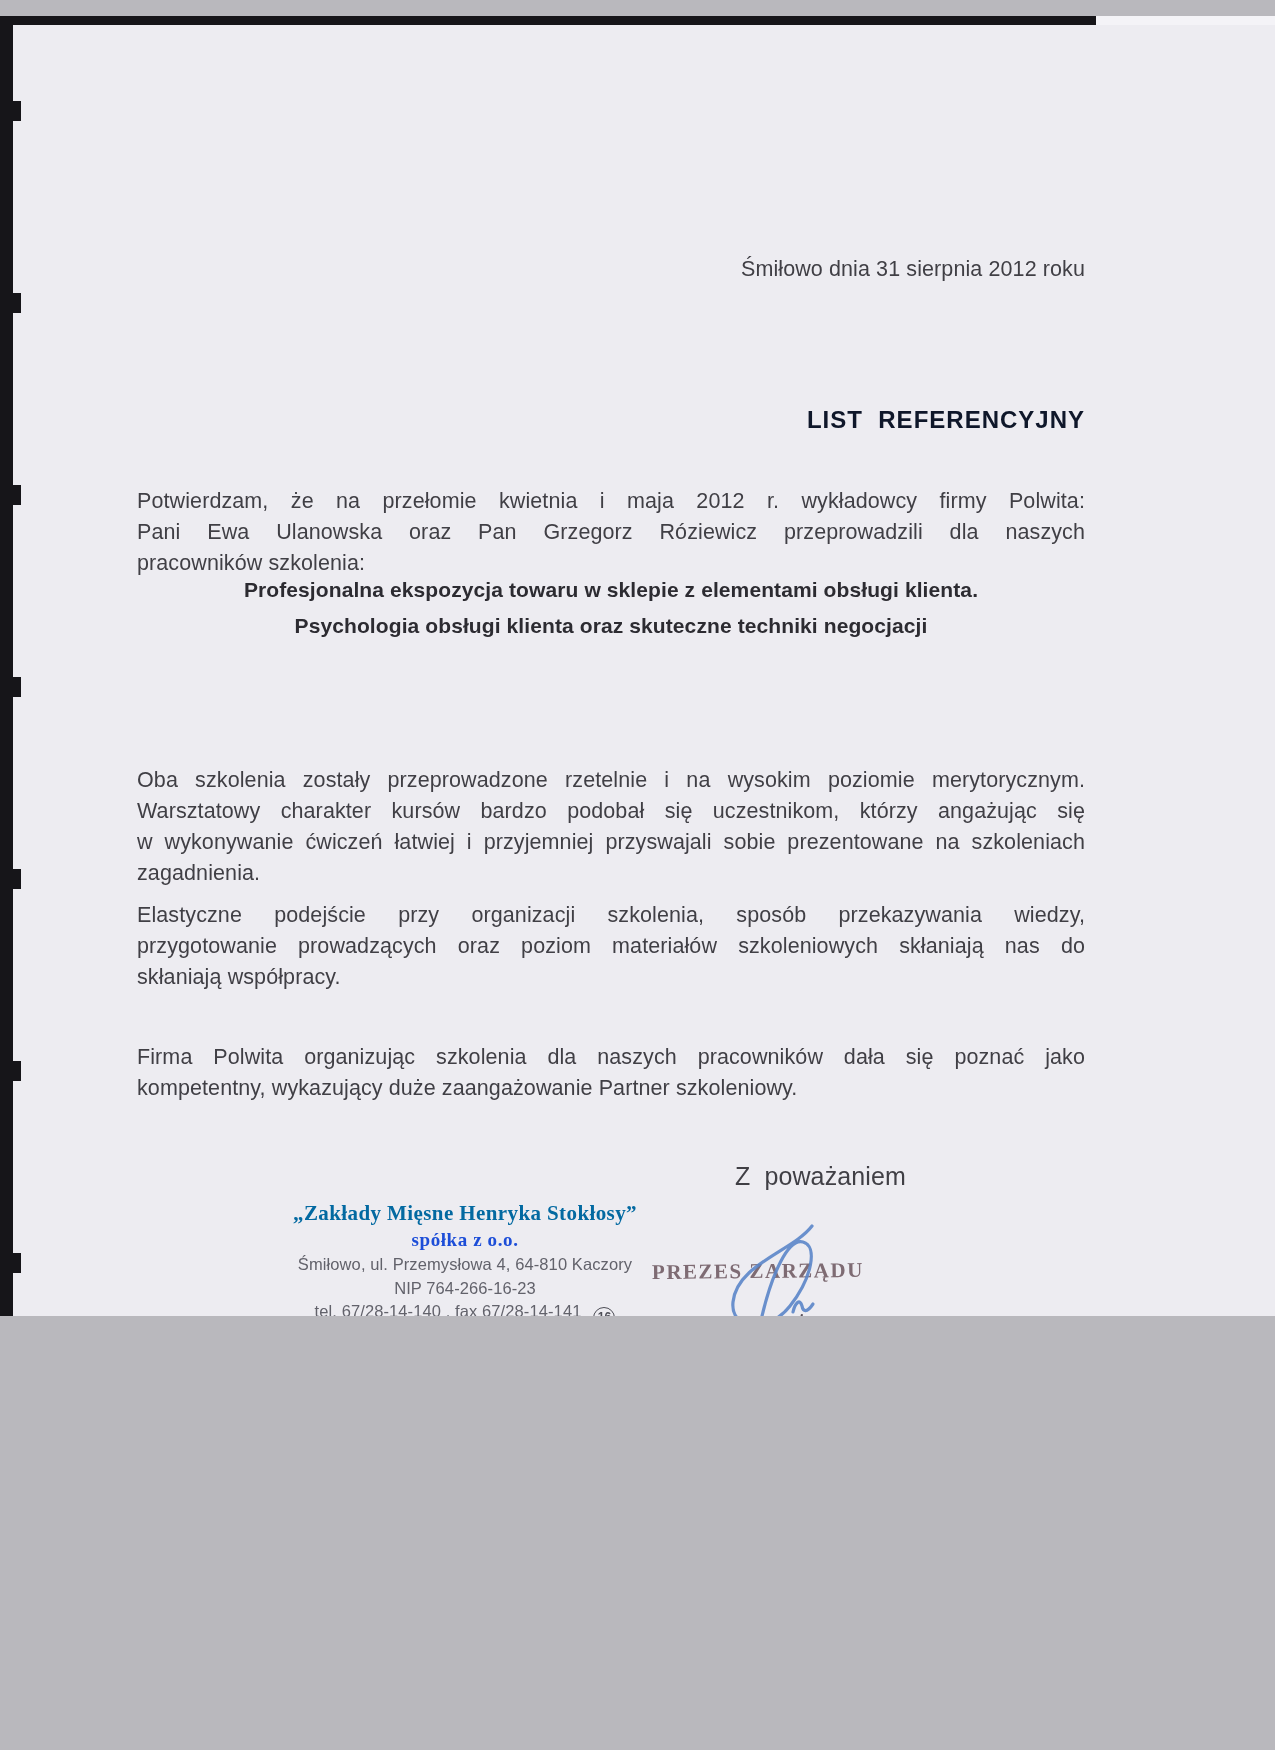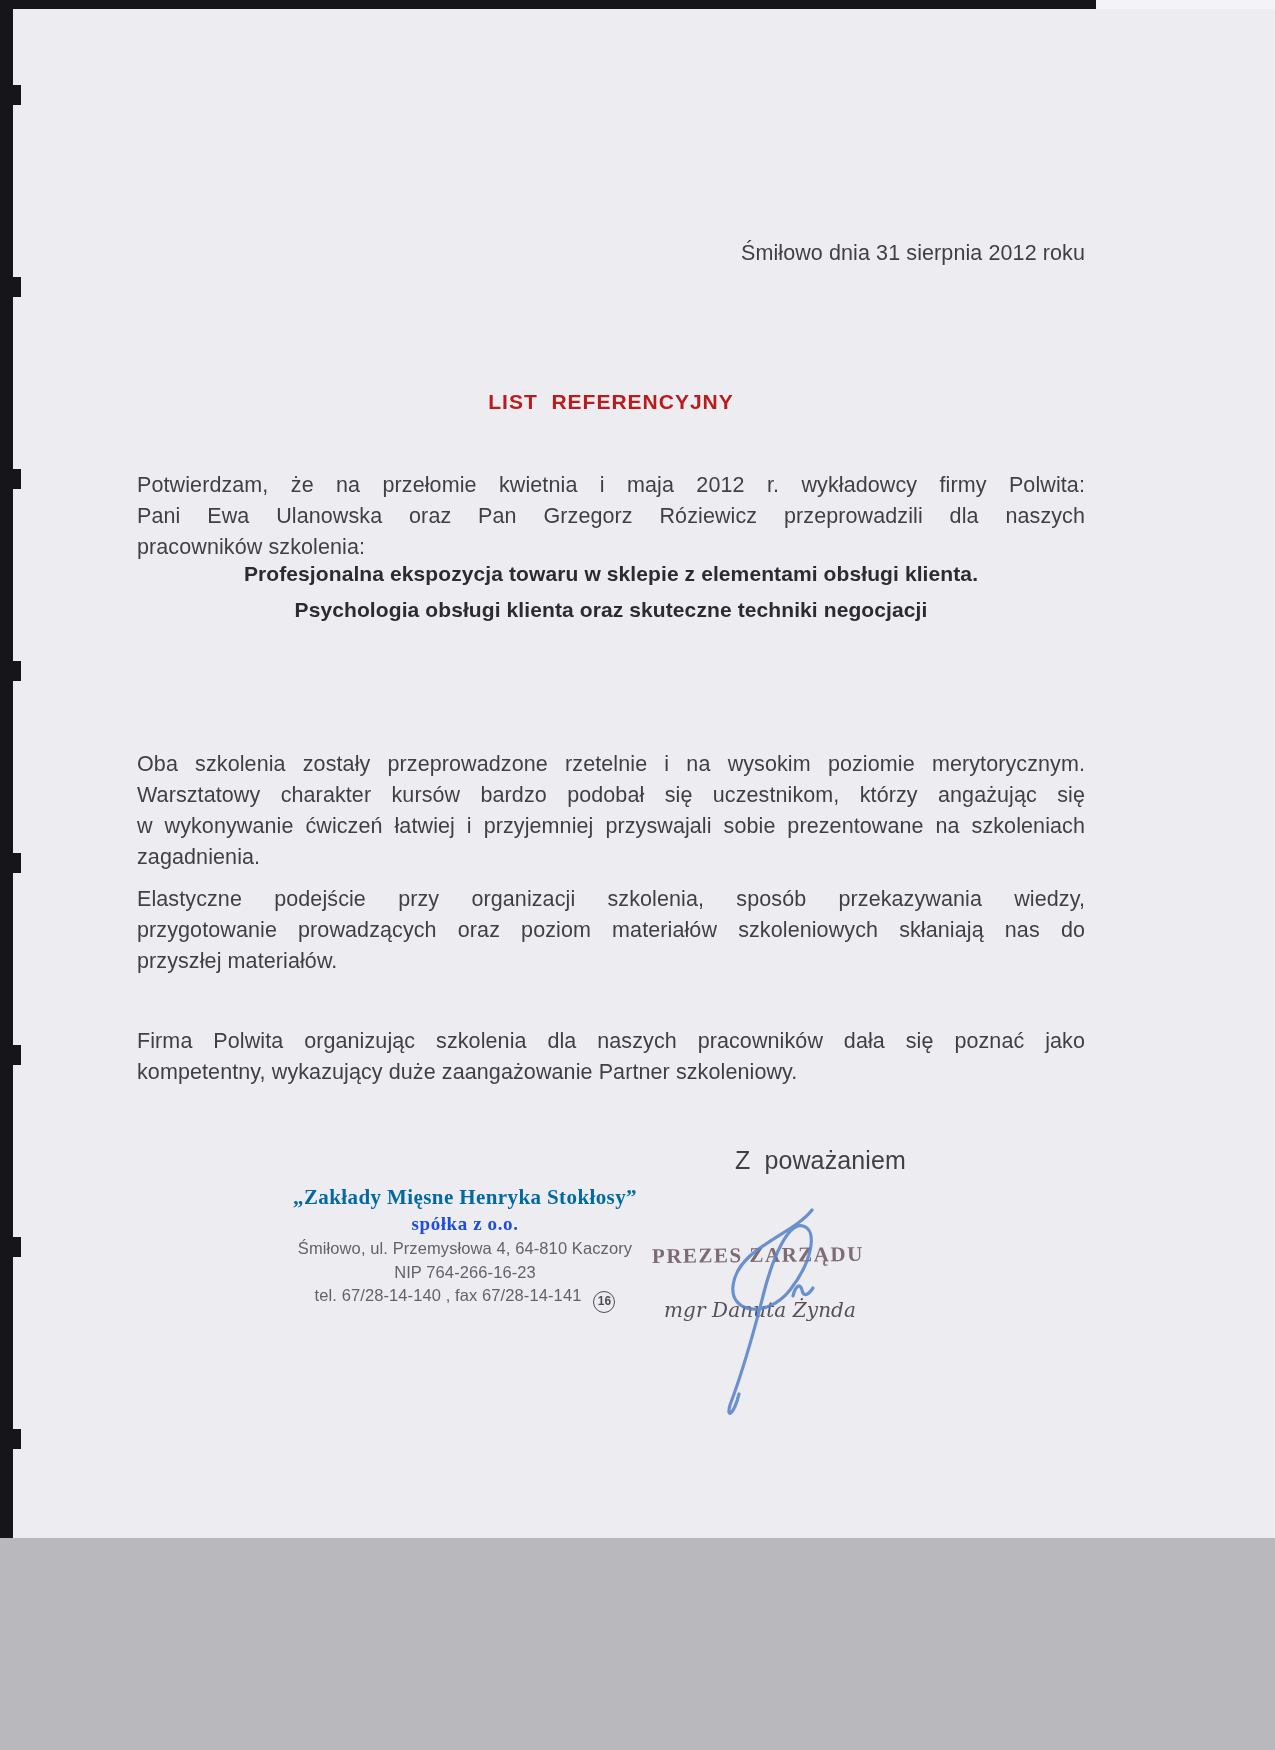--- a/index.html
+++ b/index.html
@@ -1,19 +1,19 @@
 <!DOCTYPE html>
 <html><head>
 <meta charset="utf-8">
 <style>
   html,body{margin:0;padding:0;background:#b9b8bd;}
   .page{
     position:relative;
-    width:1275px;height:1538px;
-    margin:0 auto;
+    width:1275px;height:1300px;
+    margin:16px auto;
     background:#edecf1;
     overflow:hidden;
     font-family:"Liberation Sans", sans-serif;
     color:#403f45;
   }
   
   .edge-top{position:absolute;left:0;top:0;width:1096px;height:9px;background:#161519;}
   .edge-top-fade{position:absolute;left:1096px;top:0;width:179px;height:9px;background:#f4f3f7;}
   .edge-left{position:absolute;left:0;top:0;width:13px;height:1592px;background:#161519;}
   .edge-notches{
@@ -21,22 +21,22 @@
     background:repeating-linear-gradient(to bottom, transparent 0 172px, #161519 172px 192px);
     background-position:0 -87px;
   }
   .txt{position:absolute;letter-spacing:0.1px;}
   .content{left:137px;width:948px;}
   .body-size{font-size:21.5px;line-height:31px;}
   .line{white-space:nowrap;}
   .just{text-align:justify;text-align-last:justify;}
   .date{top:238px;text-align:right;}
   .title{
-    top:390px;text-align:center;font-weight:bold;font-size:21px;
-    color:#b91c1c;letter-spacing:1px;white-space:pre-wrap;
+    top:390px;text-align:right;font-weight:bold;font-size:24px;
+    color:#0f172a;letter-spacing:1px;white-space:pre-wrap;
   }
   .intro{top:470px;}
   .trainings{top:556px;text-align:center;font-weight:bold;font-size:21px;
     line-height:36px;color:#2c2b31;}
   .para2{top:749px;}
   .para3{top:884px;}
   .para4{top:1026px;}
   .closing{top:1146px;left:735px;font-size:25px;white-space:pre-wrap;}
   .stamp-co{left:240px;top:1184px;width:450px;text-align:center;}
   .stamp-co .co-name{
@@ -95,21 +95,21 @@
   <div class="txt content body-size para2">
     <div class="line just">Oba szkolenia zostały przeprowadzone rzetelnie i na wysokim poziomie merytorycznym.</div>
     <div class="line just">Warsztatowy charakter kursów bardzo podobał się uczestnikom, którzy angażując się</div>
     <div class="line just">w wykonywanie ćwiczeń łatwiej i przyjemniej przyswajali sobie prezentowane na szkoleniach</div>
     <div class="line">zagadnienia.</div>
   </div>
 
   <div class="txt content body-size para3">
     <div class="line just">Elastyczne podejście przy organizacji szkolenia, sposób przekazywania wiedzy,</div>
     <div class="line just">przygotowanie prowadzących oraz poziom materiałów szkoleniowych skłaniają nas do</div>
-    <div class="line">przyszłej materiałów.</div>
+    <div class="line">skłaniają współpracy.</div>
   </div>
 
   <div class="txt content body-size para4">
     <div class="line just">Firma Polwita organizując szkolenia dla naszych pracowników dała się poznać jako</div>
     <div class="line">kompetentny, wykazujący duże zaangażowanie Partner szkoleniowy.</div>
   </div>
 
   <div class="txt closing">Z  poważaniem</div>
 
   <div class="txt stamp-co">

